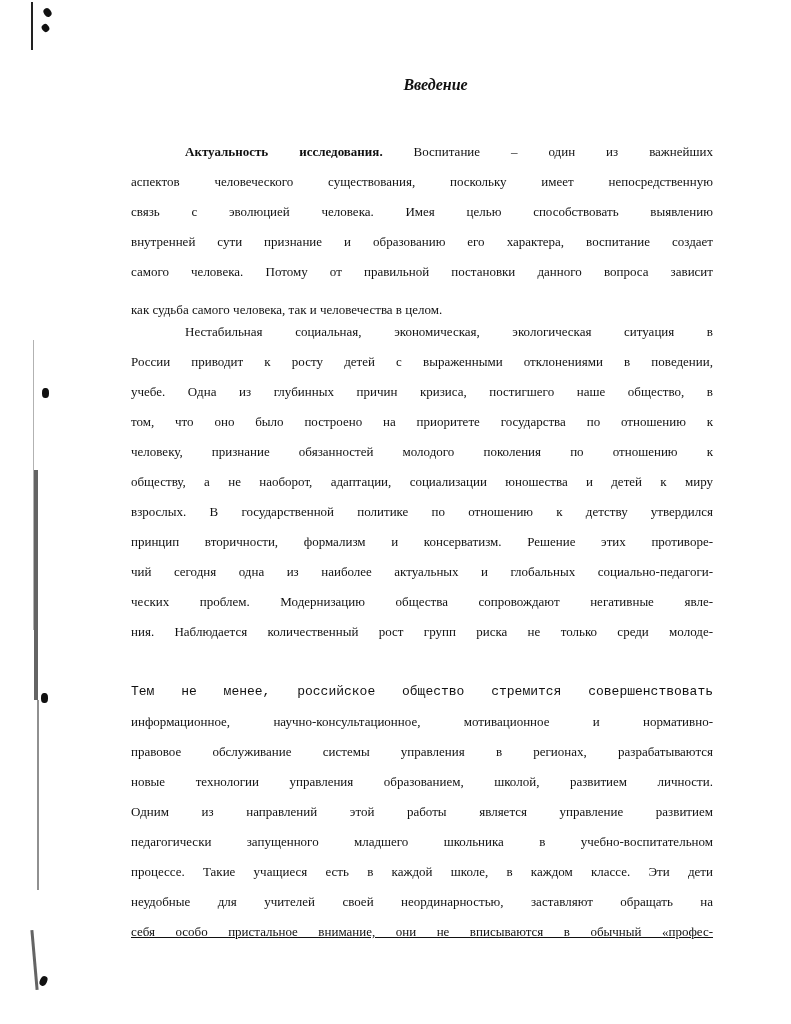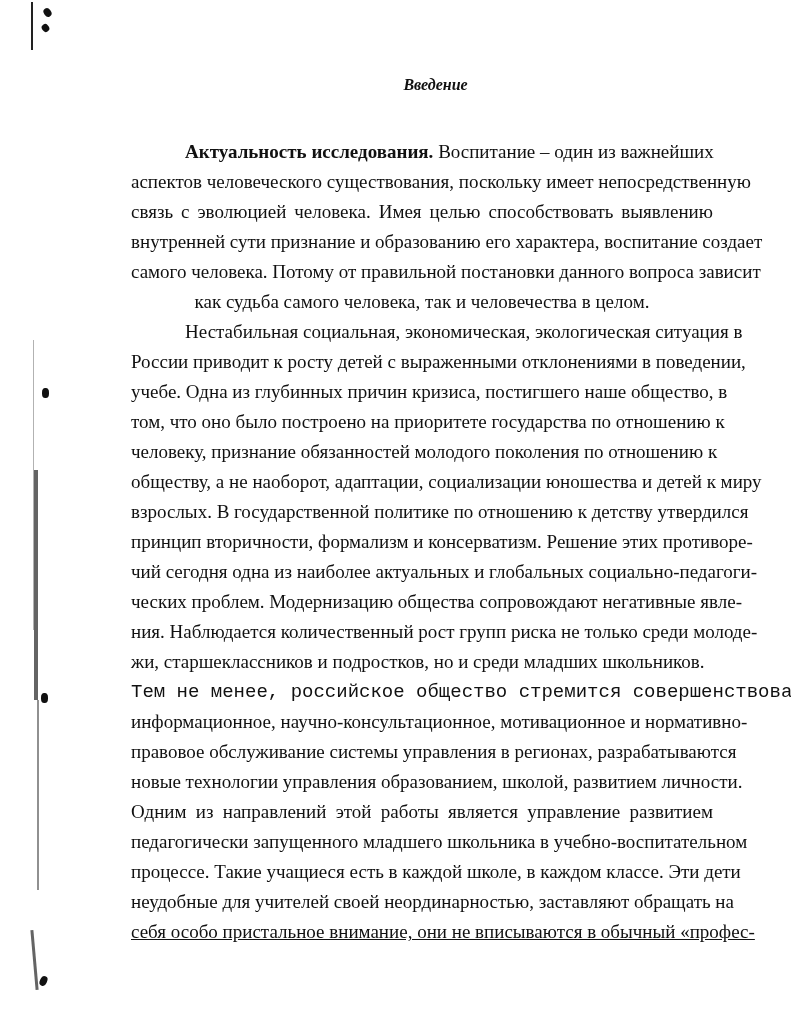--- a/index.html
+++ b/index.html
@@ -1,21 +1,21 @@
 <!DOCTYPE html>
 <html><head>
 <meta charset="utf-8">
 <style>
   html, body { margin:0; padding:0; background:#ffffff; }
   body { width:791px; height:1024px; position:relative; overflow:hidden;
          font-family:"Liberation Serif", "DejaVu Serif", serif; color:#111; }
   .page { position:absolute; left:0; top:0; width:791px; height:1024px; background:#fff; }
   .title { position:absolute; left:0; width:871px; top:76px; text-align:center;
            font-weight:bold; font-style:italic; font-size:16px; }
-  .line { position:absolute; left:131px; width:582px; font-size:19px; line-height:20px;
+  .line { position:absolute; left:131px; width:582px; font-size:13px; line-height:20px;
           white-space:nowrap; }
   .line.just { text-align:justify; text-align-last:justify; }
   .line.indent { left:185px; width:528px; }
   .bold { font-weight:bold; }
   
   .edge { position:absolute; background:#222; }
   .blob { position:absolute; background:#111; border-radius:45%; }
 </style>
 </head>
 <body>
@@ -35,34 +35,33 @@
 
   <div class="title" style="left:0;width:871px;">Введение</div>
 
   <div class="line just indent" style="top:142px;">
     <span class="bold">Актуальность исследования.</span><span> Воспитание – один из важнейших</span>
   </div>
   <div class="line just" style="top:172px;">аспектов человеческого существования, поскольку имеет непосредственную</div>
   <div class="line just" style="top:202px;">связь с эволюцией человека. Имея целью способствовать выявлению</div>
   <div class="line just" style="top:232px;">внутренней сути признание и образованию его характера, воспитание создает</div>
   <div class="line just" style="top:262px;">самого человека. Потому от правильной постановки данного вопроса зависит</div>
-  <div class="line" style="top:292px;text-align:center;">как судьба самого человека, так и человечества в целом.</div>
+  <div class="line" style="top:300px;">как судьба самого человека, так и человечества в целом.</div>
 
   <div class="line just indent" style="top:322px;">Нестабильная социальная, экономическая, экологическая ситуация в</div>
   <div class="line just" style="top:352px;">России приводит к росту детей с выраженными отклонениями в поведении,</div>
   <div class="line just" style="top:412px;">том, что оно было построено на приоритете государства по отношению к</div>
   <div class="line just" style="top:382px;">учебе. Одна из глубинных причин кризиса, постигшего наше общество, в</div>
   <div class="line just" style="top:442px;">человеку, признание обязанностей молодого поколения по отношению к</div>
   <div class="line just" style="top:472px;">обществу, а не наоборот, адаптации, социализации юношества и детей к миру</div>
   <div class="line just" style="top:502px;">взрослых. В государственной политике по отношению к детству утвердился</div>
   <div class="line just" style="top:532px;">принцип вторичности, формализм и консерватизм. Решение этих противоре-</div>
   <div class="line just" style="top:562px;">чий сегодня одна из наиболее актуальных и глобальных социально-педагоги-</div>
   <div class="line just" style="top:592px;">ческих проблем. Модернизацию общества сопровождают негативные явле-</div>
   <div class="line just" style="top:622px;">ния. Наблюдается количественный рост групп риска не только среди молоде-</div>
-  <div class="line" style="top:652px;">жи, старшеклассников и подростков, но и среди младших школьников.</div>
 
   <div class="line just" style="top:682px;font-family:Liberation Mono, monospace;">Тем не менее, российское общество стремится совершенствовать</div>
   <div class="line just" style="top:712px;">информационное, научно-консультационное, мотивационное и нормативно-</div>
   <div class="line just" style="top:742px;">правовое обслуживание системы управления в регионах, разрабатываются</div>
   <div class="line just" style="top:772px;">новые технологии управления образованием, школой, развитием личности.</div>
   <div class="line just" style="top:802px;">Одним из направлений этой работы является управление развитием</div>
   <div class="line just" style="top:832px;">педагогически запущенного младшего школьника в учебно-воспитательном</div>
   <div class="line just" style="top:862px;">процессе. Такие учащиеся есть в каждой школе, в каждом классе. Эти дети</div>
   <div class="line just" style="top:892px;">неудобные для учителей своей неординарностью, заставляют обращать на</div>
   <div class="line just" style="top:922px;text-decoration:underline;">себя особо пристальное внимание, они не вписываются в обычный «профес-</div>

